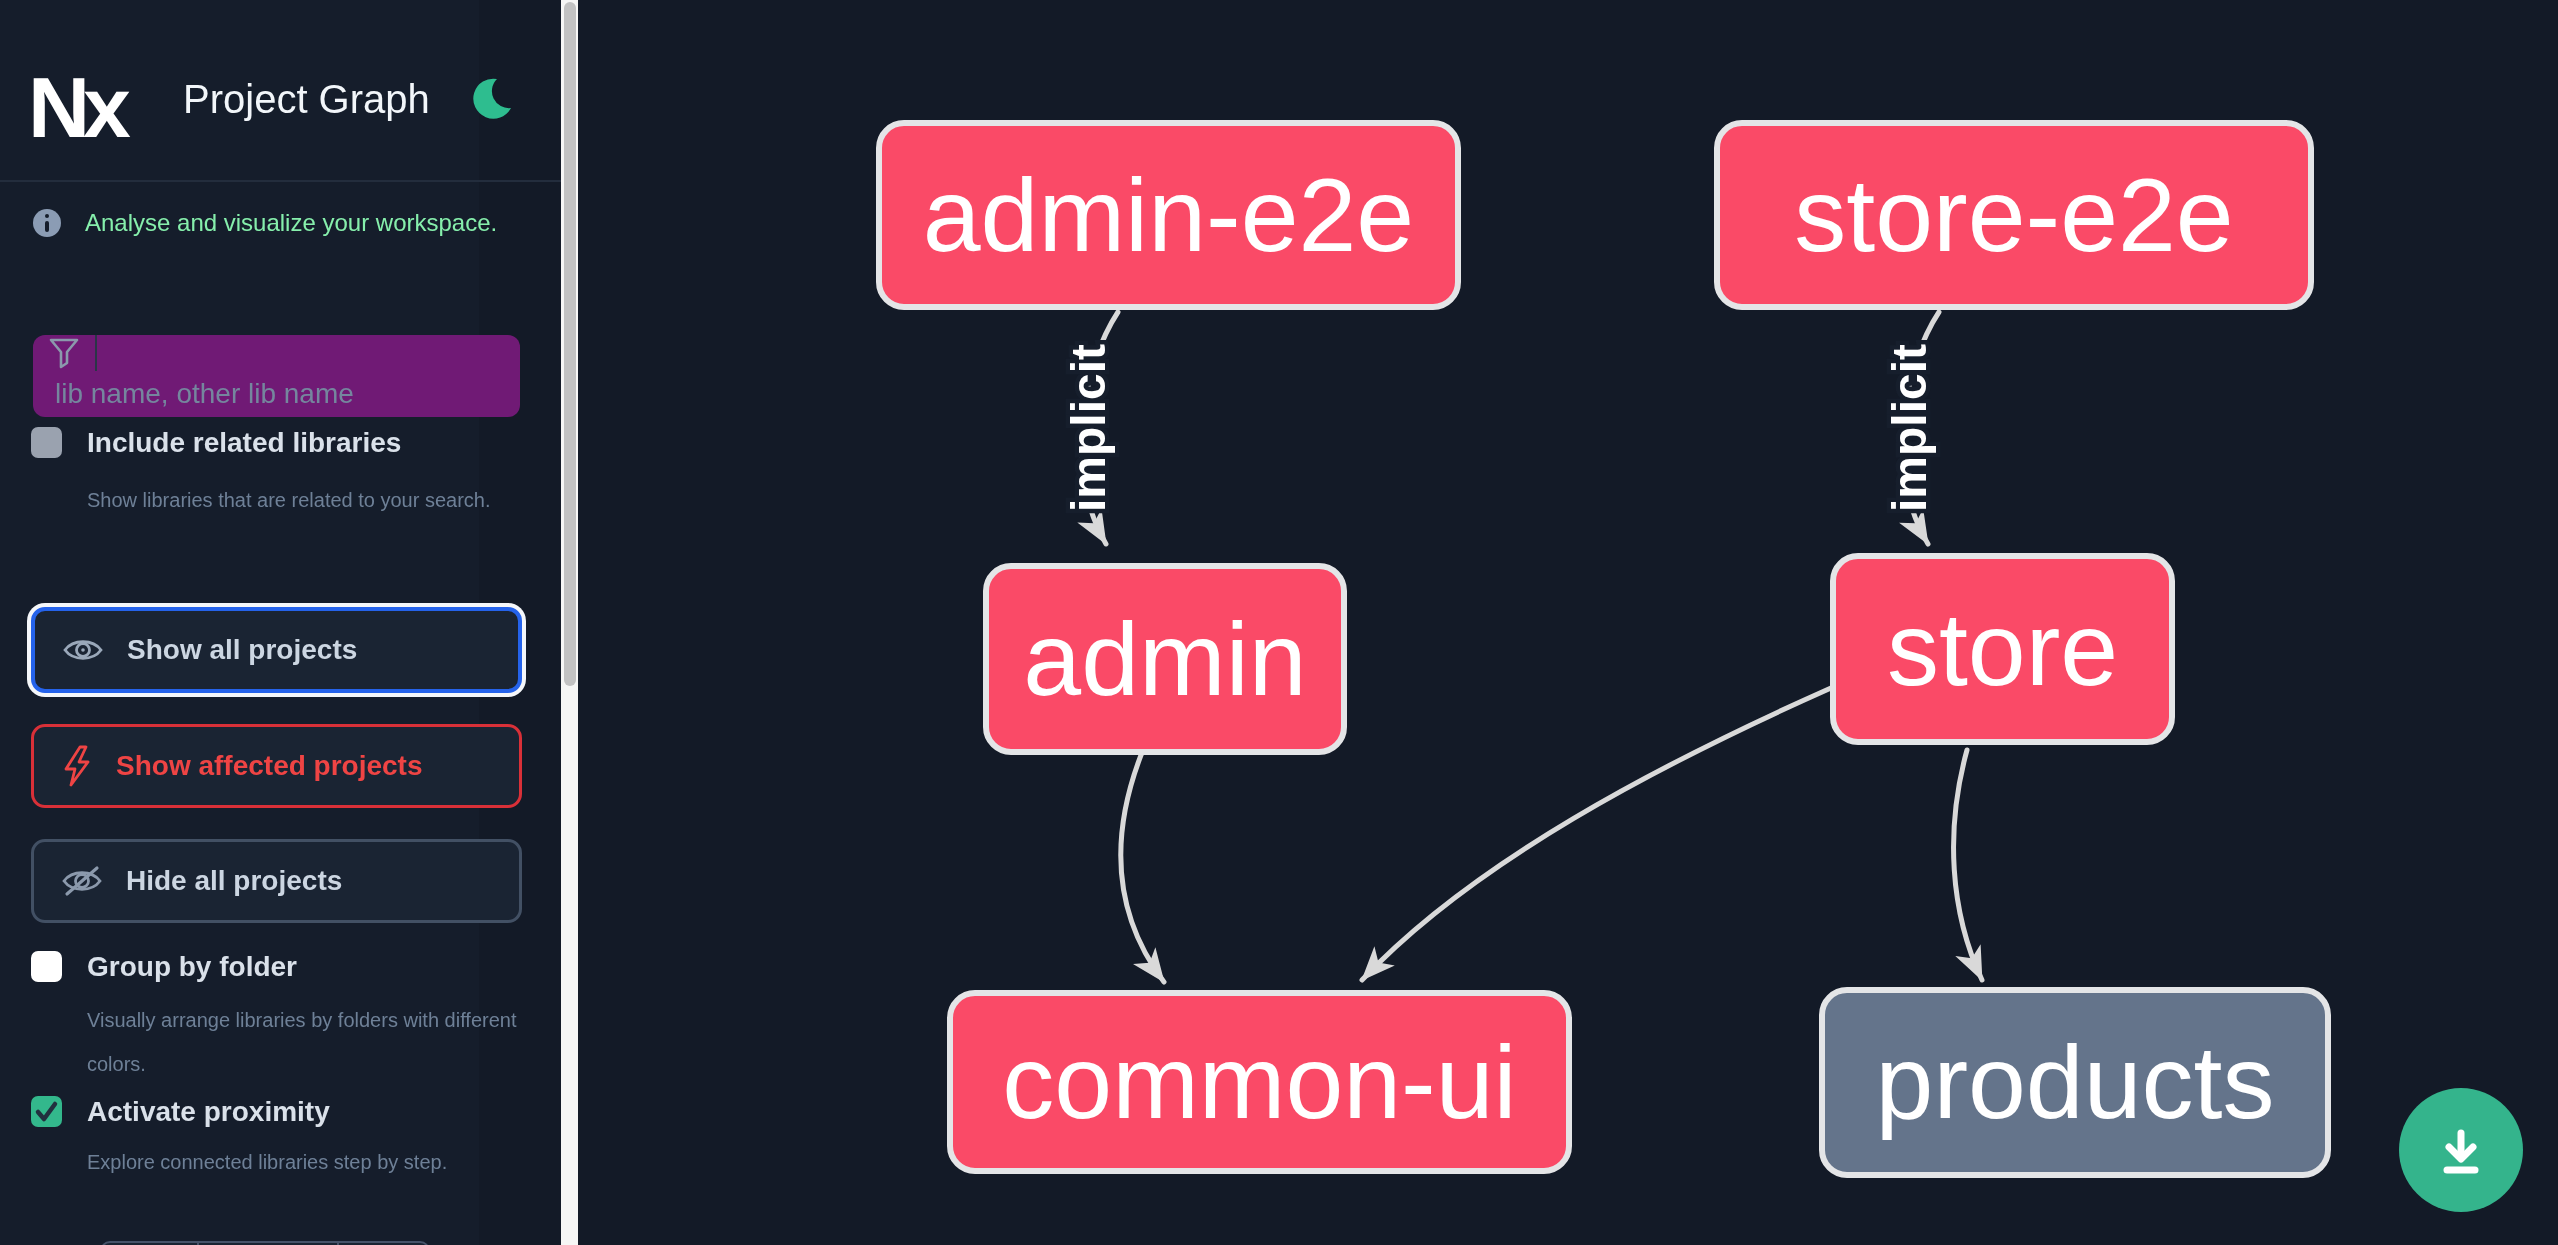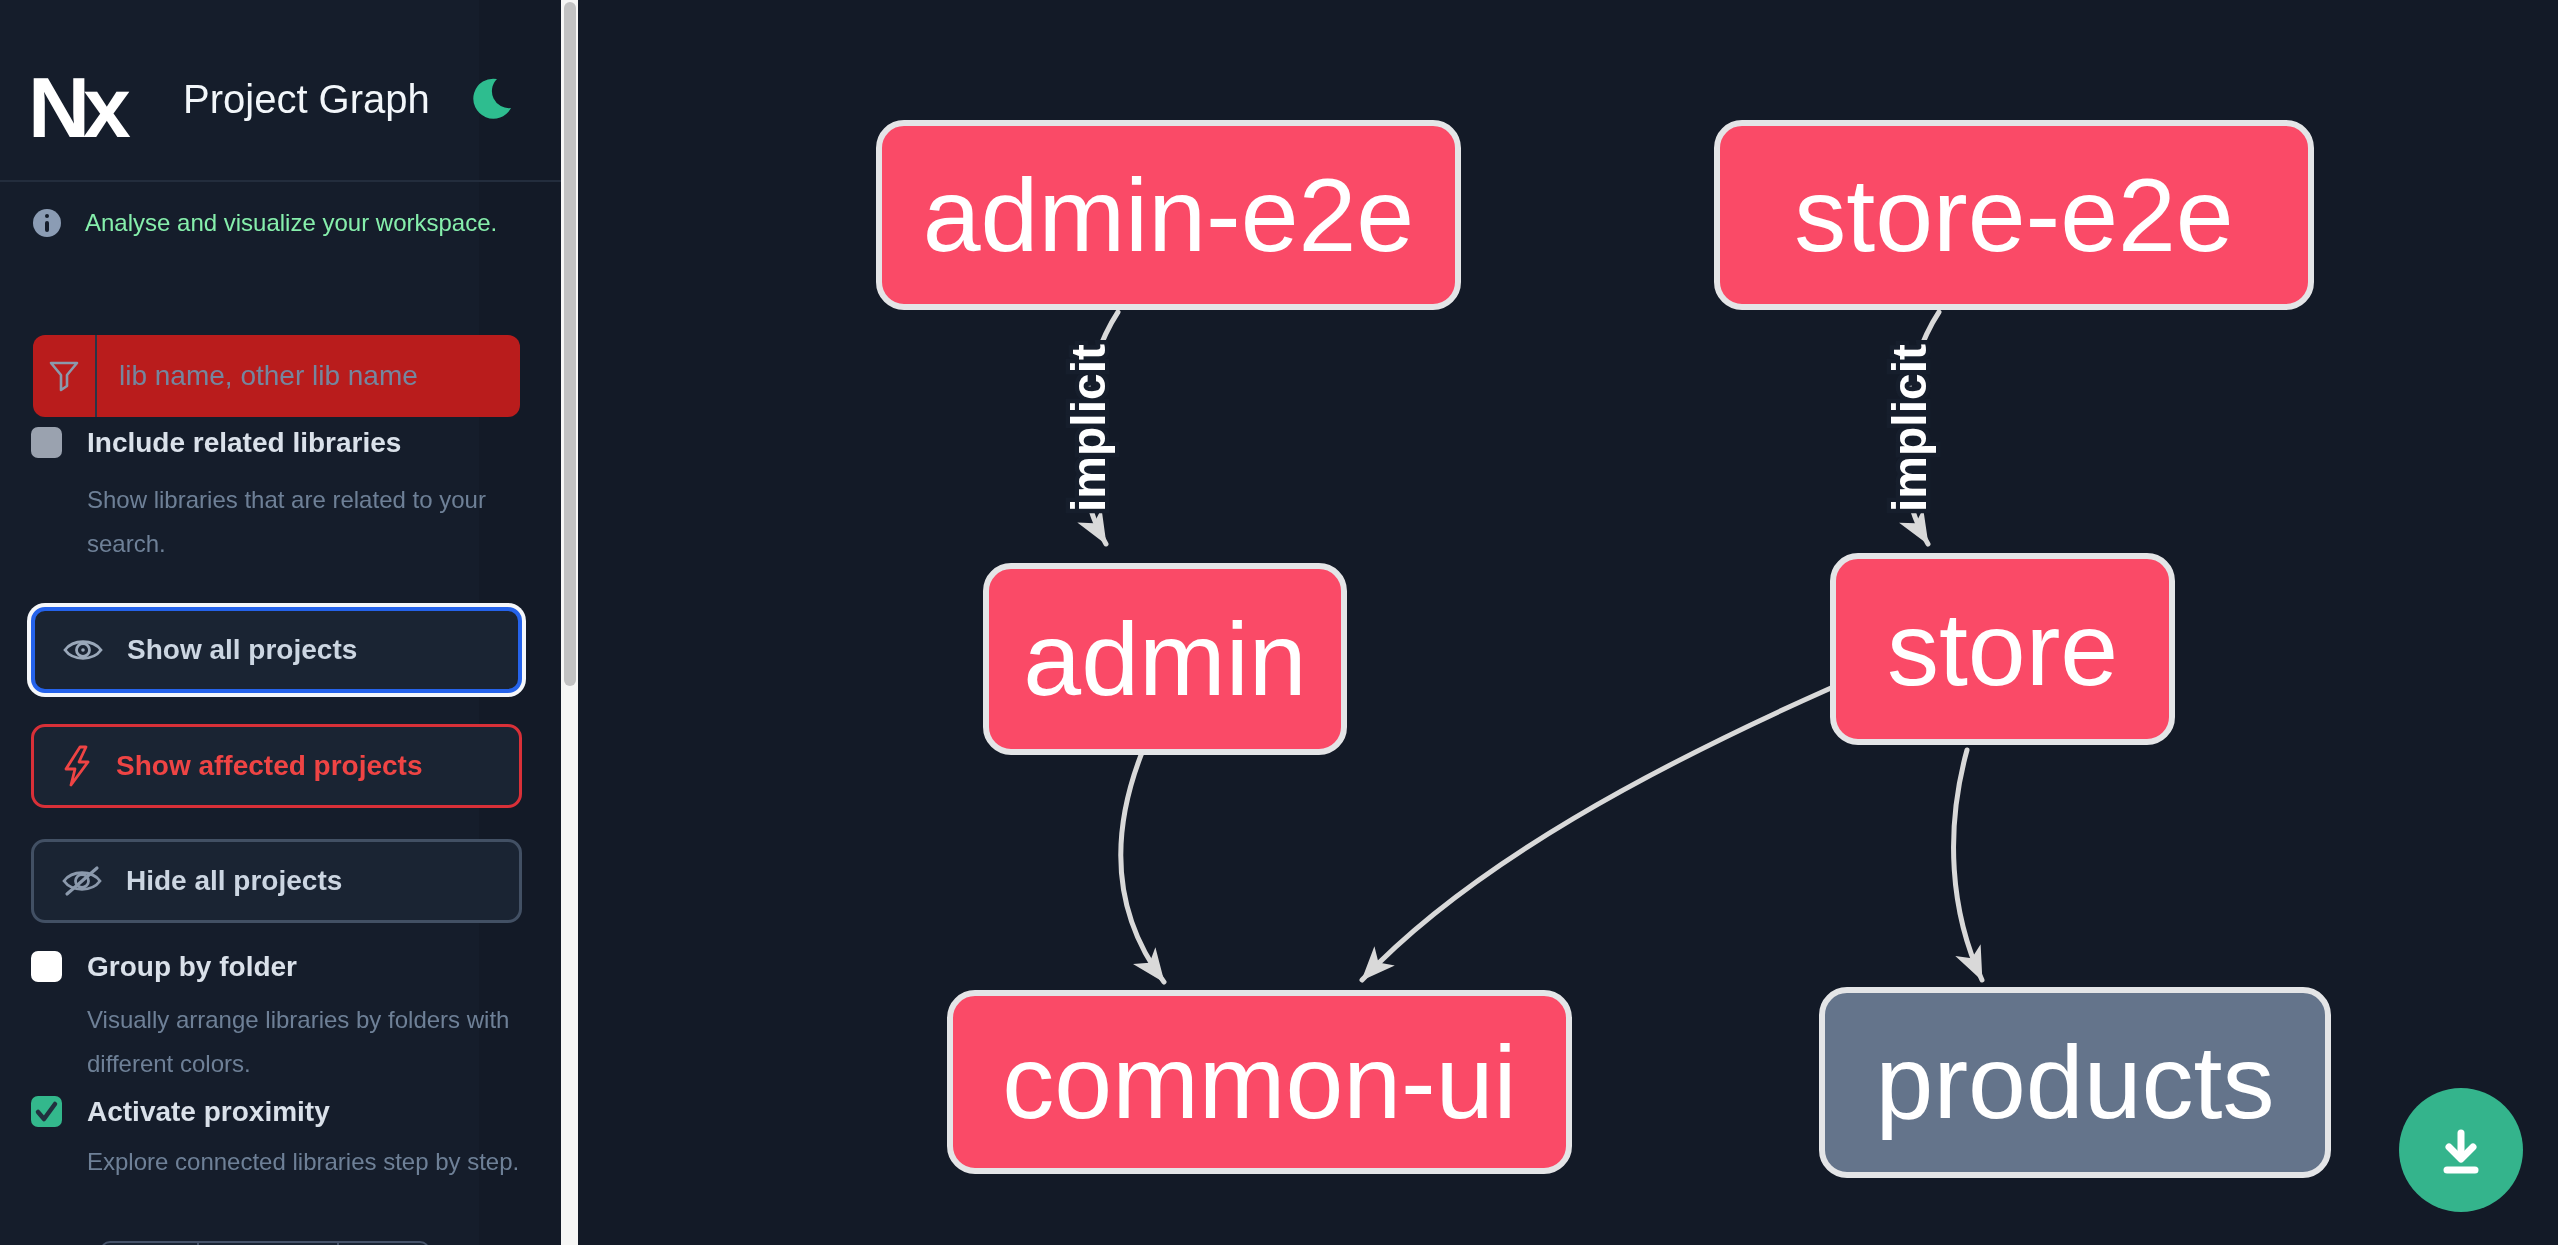--- a/index.html
+++ b/index.html
@@ -22,37 +22,37 @@
               display:flex; align-items:center; gap:24px; }
   #info-icon { width:28px; height:28px; border-radius:50%; background:#8b9cb4;
                position:relative; flex:0 0 28px; }
   #info-icon::before { content:""; position:absolute; left:12px; top:5px; width:4px;
                height:4px; border-radius:50%; background:#151d2b; }
   #info-icon::after { content:""; position:absolute; left:12px; top:12px; width:4px;
                height:11px; border-radius:2px; background:#151d2b; }
   #tagline { color:#86efac; font-size:24px; }
 
   #search-box { position:absolute; left:33px; top:335px; width:487px; height:82px;
-                background:#b91c1c; border-radius:12px; display:flex; align-items:stretch; }
+                background:#701a75; border-radius:12px; display:flex; align-items:stretch;flex-direction:column; }
   #search-icon-cell { width:64px; display:flex; align-items:center; justify-content:center;
                 border-right:2px solid #2a3547; }
   #search-input { flex:1; background:transparent; border:none; outline:none;
                 color:#c7d2e0; font-size:28px; padding:0 22px;
                 font-family:"Liberation Sans", sans-serif; }
   #search-input::placeholder { color:#75869e; }
 
   .cb-row { position:absolute; left:31px; width:500px; }
   .checkbox { position:absolute; left:0; top:0; width:31px; height:31px; border-radius:7px; }
   .checkbox.gray  { background:#9aa2af; }
   .checkbox.white { background:#ffffff; }
   .checkbox.green { background:#33b88c; }
   .cb-label { position:absolute; left:56px; top:0; height:31px; line-height:31px;
               color:#dae1ea; font-size:28px; font-weight:700; white-space:nowrap; }
   .cb-desc  { position:absolute; left:56px; width:447px; color:#6e8097;
-              font-size:24px; line-height:44px; }
+              font-size:20px; line-height:44px; }
 
   .side-btn { position:absolute; left:31px; width:491px; height:86px;
               background:#1a2433; border:3px solid #425064; border-radius:14px;
               display:flex; align-items:center; gap:24px; padding:0 28px;
               color:#ccd6e2; font-size:28px; font-weight:600; cursor:pointer;
               font-family:"Liberation Sans", sans-serif; }
   .side-btn .lbl { white-space:nowrap; }
   #btn-show-all { top:607px; border:4px solid #2563eb; box-shadow:0 0 0 4px #f5f7fa; }
   #btn-show-affected { top:724px; height:84px; border-color:#d93038; color:#ef4444; }
   #btn-hide-all { top:839px; height:84px; }

